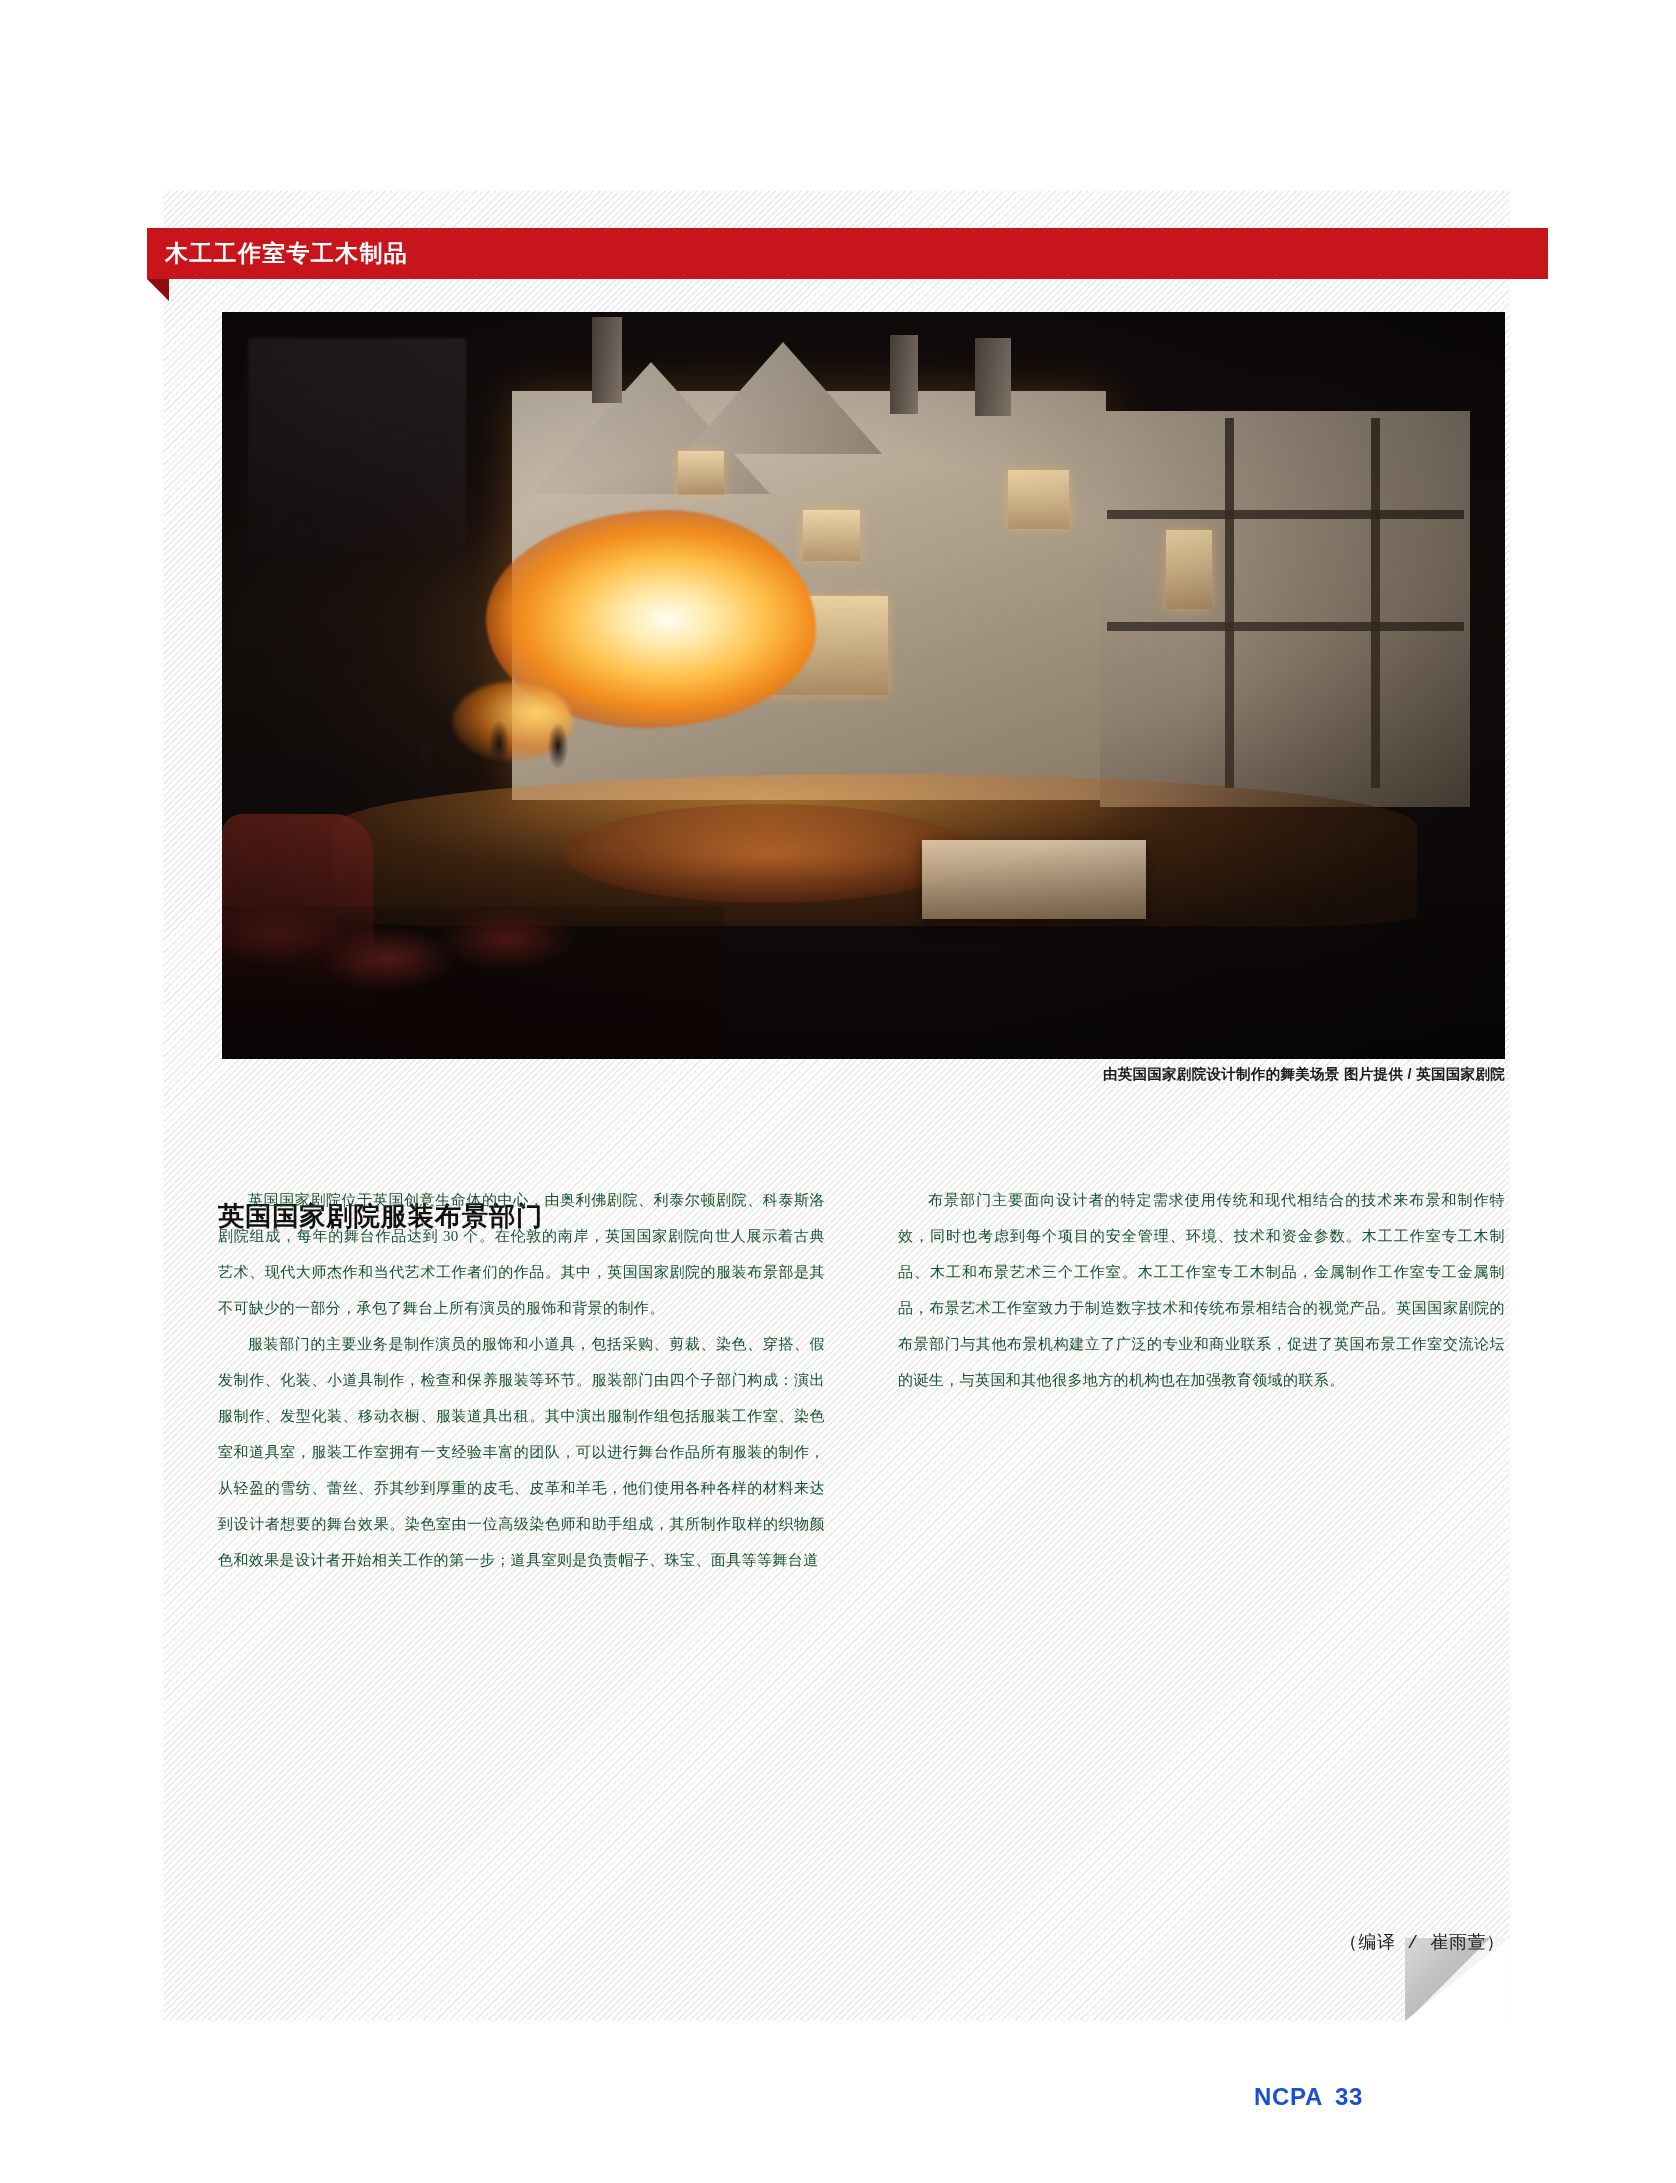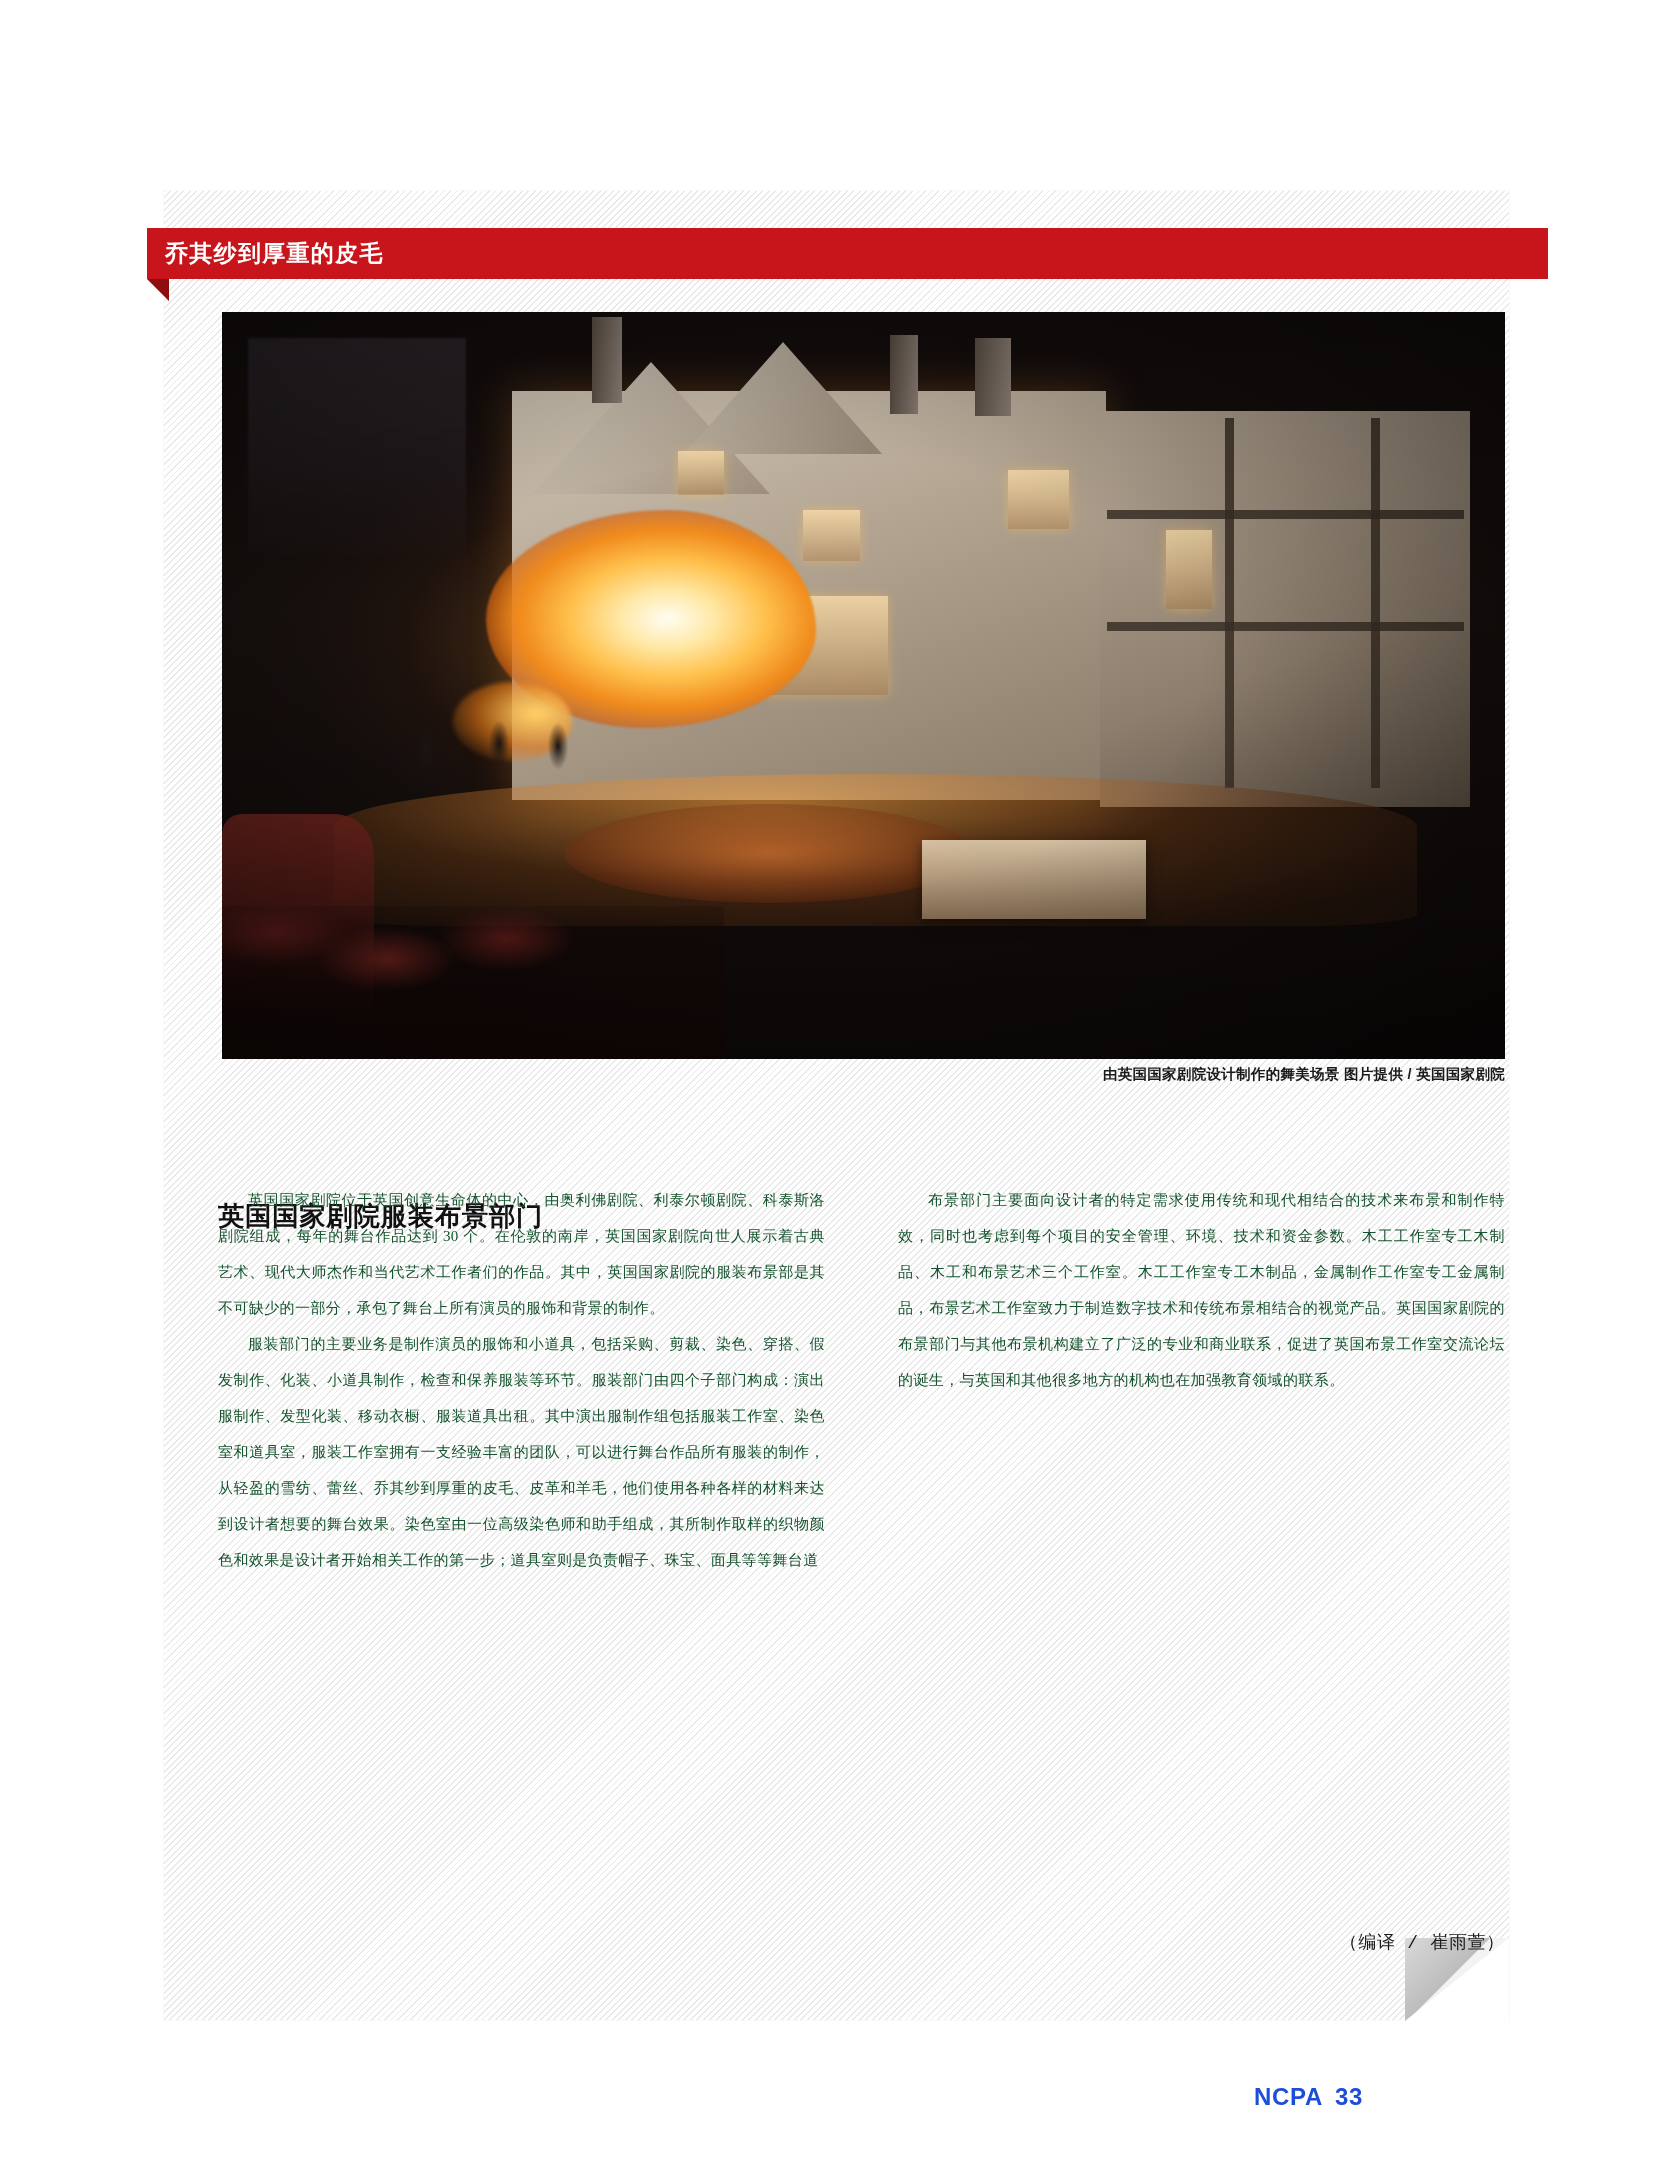--- a/index.html
+++ b/index.html
@@ -300,21 +300,21 @@
 <body>
 
 <div id="page">
 
   <div id="hatch-panel"></div>
   <div id="fold-corner"></div>
   <div id="fold-corner-white"></div>
 
   <div id="header-bar"></div>
   <div id="header-bar-tail"></div>
-  <div id="header-title">乔其纱到厚重的皮毛</div>
+  <div id="header-title">木工工作室专工木制品</div>
 
   <div id="photo-frame">
     <div class="ph" id="ph-sky"></div>
     <div class="ph" id="ph-bg-left"></div>
 
     <div class="ph" id="ph-house"></div>
     <div class="ph" id="ph-gable"></div>
     <div class="ph" id="ph-gable2"></div>
     <div class="ph" id="ph-chimney1"></div>
     <div class="ph" id="ph-chimney2"></div>

